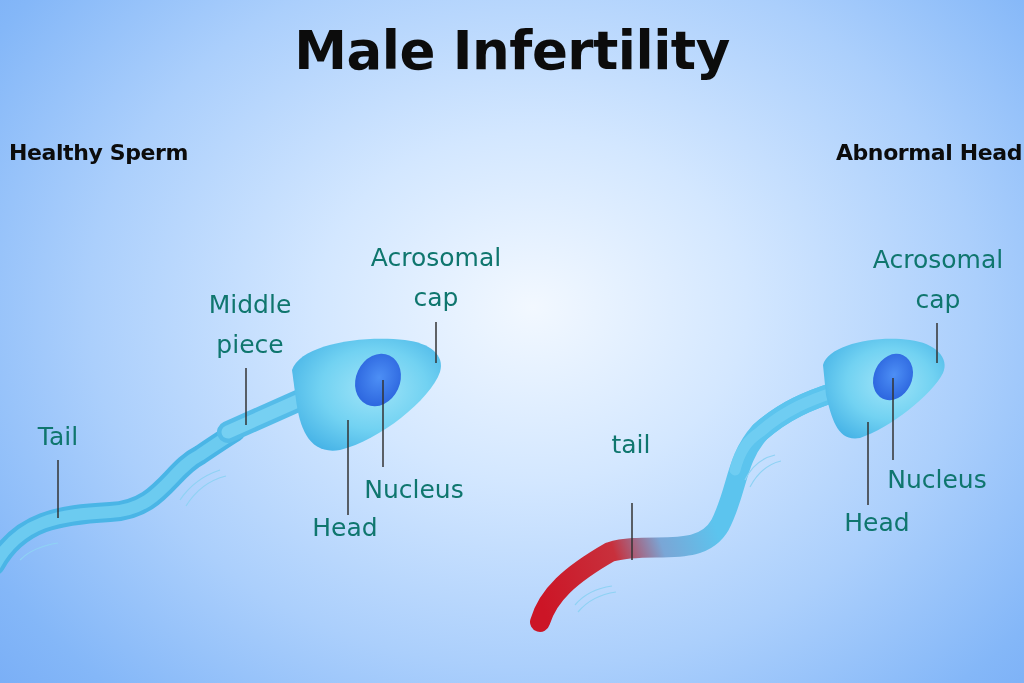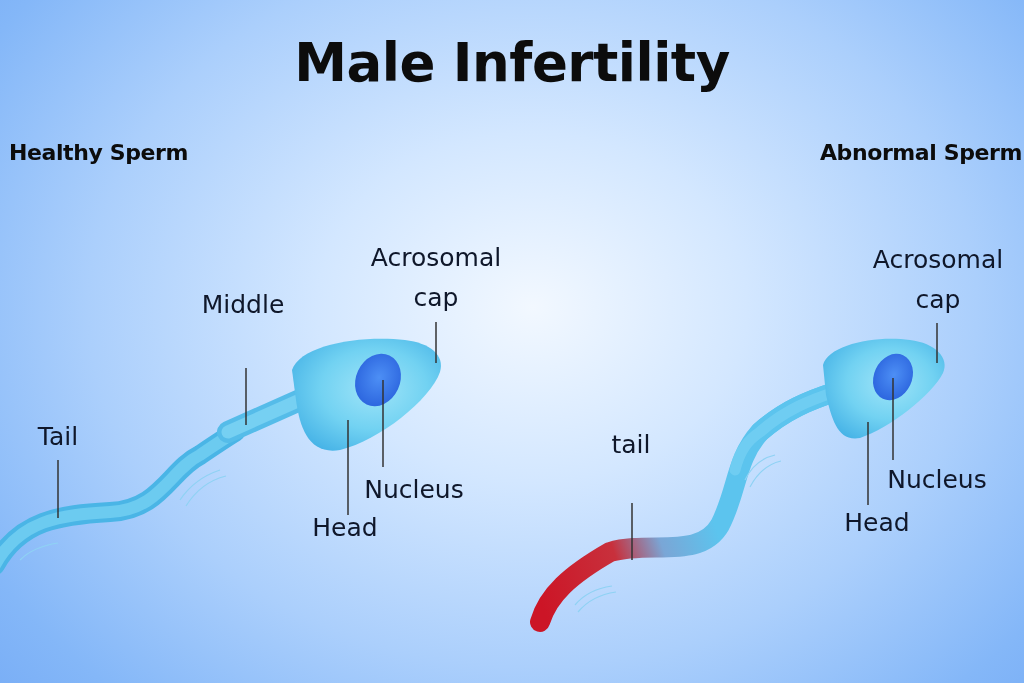--- a/index.html
+++ b/index.html
@@ -2,41 +2,41 @@
 <html><head>
   <meta charset="utf-8">
   <style>
     html, body { margin: 0; padding: 0; }
     body {
       width: 1024px; height: 683px; overflow: hidden; position: relative;
       font-family: "DejaVu Sans", "Liberation Sans", sans-serif;
       background: radial-gradient(ellipse 70% 85% at 52% 45%, #f2f8ff 0%, #d3e7ff 30%, #abcffc 62%, #84b7f8 88%, #79aef6 100%);
     }
     .title {
-      position: absolute; left: 0; width: 1024px; top: 32px; text-align: center;
+      position: absolute; left: 0; width: 1024px; top: 20px; text-align: center;
       font-size: 53px; font-weight: bold; color: #0c0c0c; letter-spacing: -0.5px;
     }
     .subtitle {
       position: absolute; top: 140px; font-size: 22px; font-weight: bold; color: #0c0c0c;
       letter-spacing: -0.4px;
     }
     .subtitle.left { left: 9px; }
     .subtitle.right { right: 2px; }
     .label {
-      position: absolute; font-size: 25px; color: #0f172a; text-align: center; line-height: 40px;
+      position: absolute; font-size: 25px; color: #0f766e; text-align: center; line-height: 40px;
       white-space: nowrap;
     }
     svg.art { position: absolute; left: 0; top: 0; }
   </style>
 </head>
 <body>
 
 <div class="title">Male Infertility</div>
 <div class="subtitle left">Healthy Sperm</div>
-<div class="subtitle right">Abnormal Sperm</div>
+<div class="subtitle right">Abnormal Head</div>
 
 <svg class="art" width="1024" height="683" viewBox="0 0 1024 683">
   <defs>
     <radialGradient id="headGrad" cx="0.55" cy="0.45" r="0.65">
       <stop offset="0%" stop-color="#9fe4f8"></stop>
       <stop offset="55%" stop-color="#72d2f2"></stop>
       <stop offset="100%" stop-color="#45b2e6"></stop>
     </radialGradient>
     <radialGradient id="nucGrad" cx="0.5" cy="0.45" r="0.6">
       <stop offset="0%" stop-color="#4d8ff5"></stop>
@@ -94,22 +94,23 @@
       <line x1="893" y1="378" x2="893" y2="460"></line>
       <line x1="868" y1="422" x2="868" y2="505"></line>
     </g>
   </g>
 </svg>
 
 <div class="label" style="left:362px; top:238px; width:148px;">
   <div>Acrosomal</div>
   <div>cap</div>
 </div>
-<div class="label" style="left:189px; top:285px; width:108px;">
+<div class="label" style="left:196px; top:285px; width:108px;">
   <div>Middle</div>
+  <div>piece</div>
 </div>
 <div class="label" style="left:30px; top:417px; width:56px;">Tail</div>
 <div class="label" style="left:355px; top:470px; width:118px;">Nucleus</div>
 <div class="label" style="left:305px; top:508px; width:80px;">Head</div>
 
 <div class="label" style="left:864px; top:240px; width:148px;">
   <div>Acrosomal</div>
   <div>cap</div>
 </div>
 <div class="label" style="left:553px; top:425px; width:156px;">

